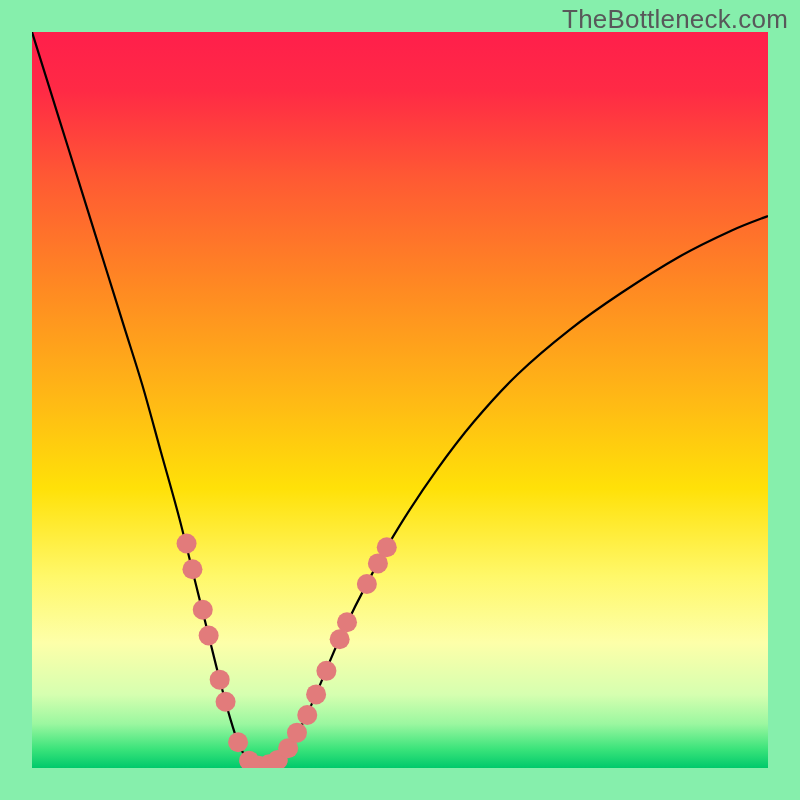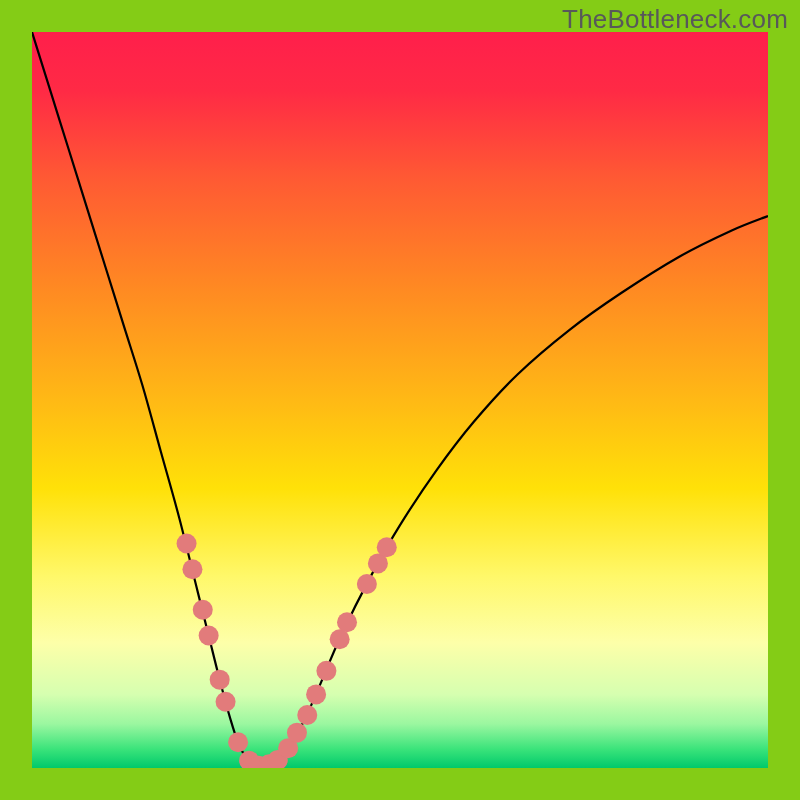--- a/index.html
+++ b/index.html
@@ -9,21 +9,21 @@
     height: 800px;
     background: #000000;
     overflow: hidden;
   }
   .frame {
     position: absolute;
     left: 0;
     top: 0;
     width: 800px;
     height: 800px;
-    background: #84cc16;
+    background: #86efac;
   }
   .plot {
     position: absolute;
     left: 32px;
     top: 32px;
     width: 736px;
     height: 736px;
   }
   .watermark {
     position: absolute;

